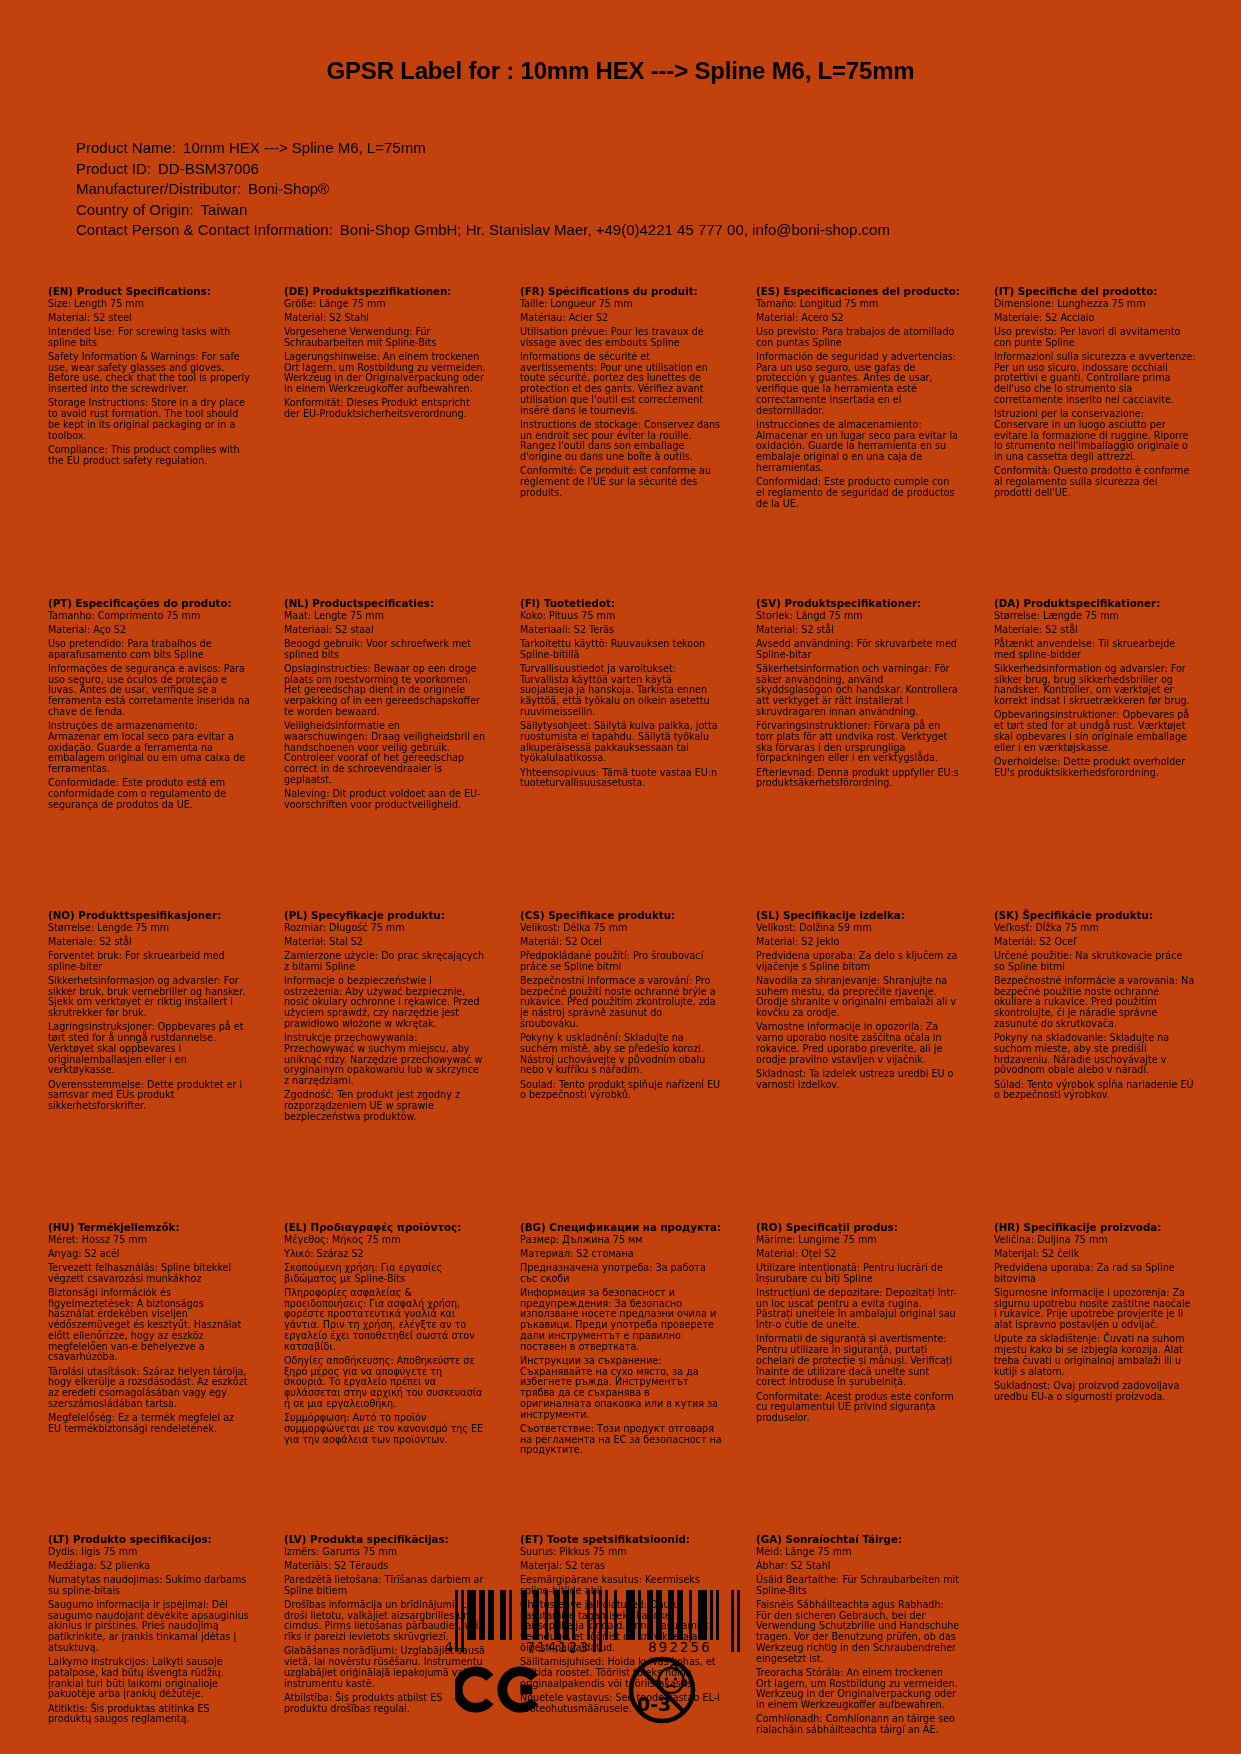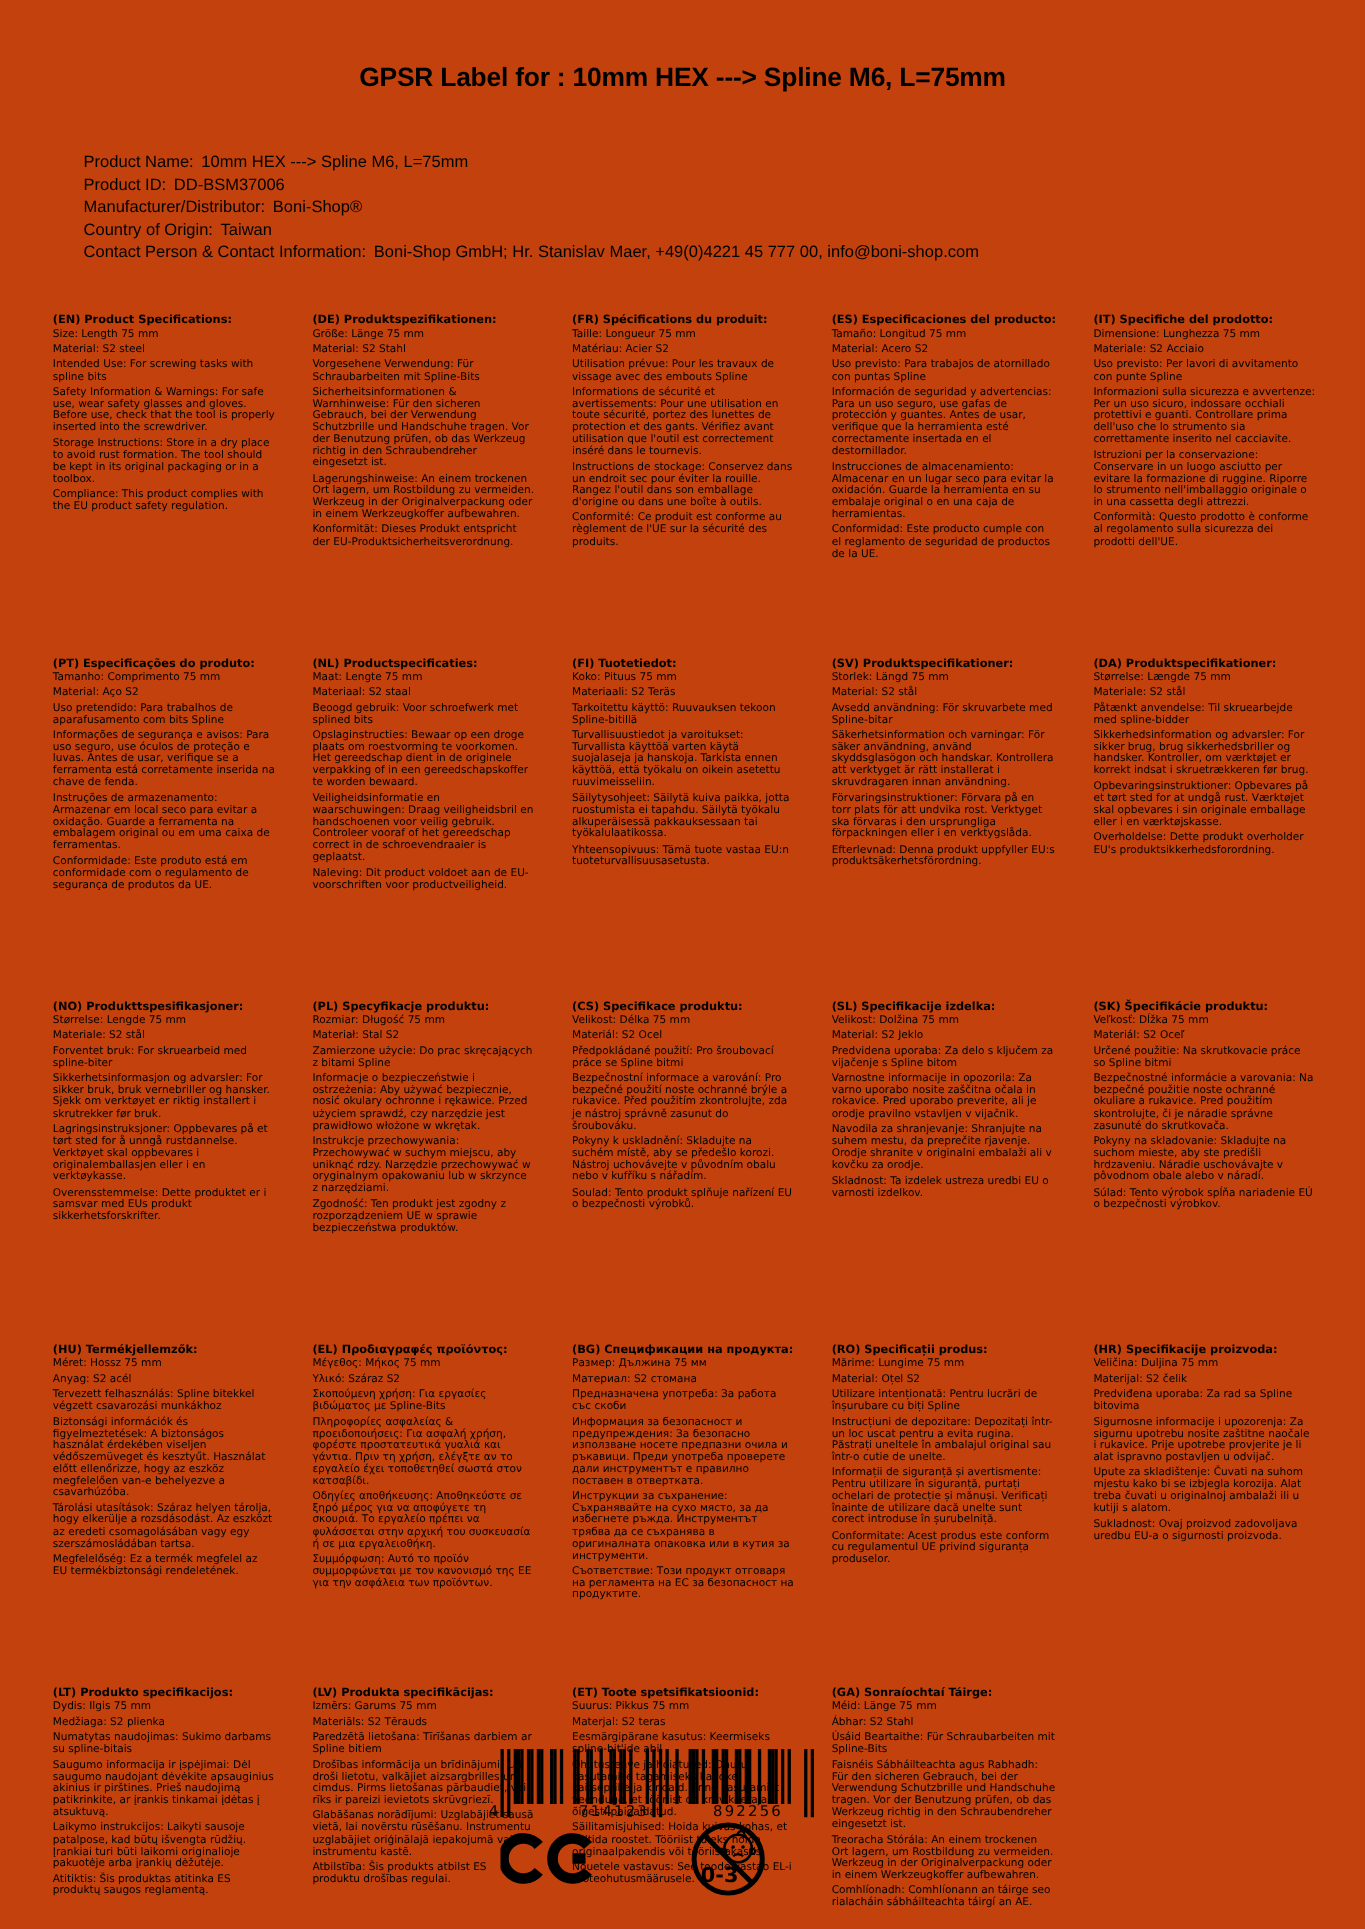--- a/index.html
+++ b/index.html
@@ -46,21 +46,20 @@
         <p class="lb-p">Intended Use: For screwing tasks with spline bits</p>
         <p class="lb-p">Safety Information &amp; Warnings: For safe use, wear safety glasses and gloves. Before use, check that the tool is properly inserted into the screwdriver.</p>
         <p class="lb-p">Storage Instructions: Store in a dry place to avoid rust formation. The tool should be kept in its original packaging or in a toolbox.</p>
         <p class="lb-p">Compliance: This product complies with the EU product safety regulation.</p>
       </div>
       <div class="lang-block">
         <div class="lb-title">(DE) Produktspezifikationen:</div>
         <p class="lb-p">Größe: Länge 75 mm</p>
         <p class="lb-p">Material: S2 Stahl</p>
         <p class="lb-p">Vorgesehene Verwendung: Für Schraubarbeiten mit Spline-Bits</p>
-        <p class="lb-p">Sicherheitsinformationen &amp; Warnhinweise: Für den sicheren Gebrauch, bei der Verwendung Schutzbrille und Handschuhe tragen. Vor der Benutzung prüfen, ob das Werkzeug richtig in den Schraubendreher eingesetzt ist.</p>
         <p class="lb-p">Lagerungshinweise: An einem trockenen Ort lagern, um Rostbildung zu vermeiden. Werkzeug in der Originalverpackung oder in einem Werkzeugkoffer aufbewahren.</p>
         <p class="lb-p">Konformität: Dieses Produkt entspricht der EU-Produktsicherheitsverordnung.</p>
       </div>
       <div class="lang-block">
         <div class="lb-title">(FR) Spécifications du produit:</div>
         <p class="lb-p">Taille: Longueur 75 mm</p>
         <p class="lb-p">Matériau: Acier S2</p>
         <p class="lb-p">Utilisation prévue: Pour les travaux de vissage avec des embouts Spline</p>
         <p class="lb-p">Informations de sécurité et avertissements: Pour une utilisation en toute sécurité, portez des lunettes de protection et des gants. Vérifiez avant utilisation que l'outil est correctement inséré dans le tournevis.</p>
         <p class="lb-p">Instructions de stockage: Conservez dans un endroit sec pour éviter la rouille. Rangez l'outil dans son emballage d'origine ou dans une boîte à outils.</p>
@@ -151,25 +150,25 @@
         <div class="lb-title">(CS) Specifikace produktu:</div>
         <p class="lb-p">Velikost: Délka 75 mm</p>
         <p class="lb-p">Materiál: S2 Ocel</p>
         <p class="lb-p">Předpokládané použití: Pro šroubovací práce se Spline bitmi</p>
         <p class="lb-p">Bezpečnostní informace a varování: Pro bezpečné použití noste ochranné brýle a rukavice. Před použitím zkontrolujte, zda je nástroj správně zasunut do šroubováku.</p>
         <p class="lb-p">Pokyny k uskladnění: Skladujte na suchém místě, aby se předešlo korozi. Nástroj uchovávejte v původním obalu nebo v kufříku s nářadím.</p>
         <p class="lb-p">Soulad: Tento produkt splňuje nařízení EU o bezpečnosti výrobků.</p>
       </div>
       <div class="lang-block">
         <div class="lb-title">(SL) Specifikacije izdelka:</div>
-        <p class="lb-p">Velikost: Dolžina 75 mm</p>
+        <p class="lb-p">Velikost: Dolžina 59 mm</p>
         <p class="lb-p">Material: S2 Jeklo</p>
         <p class="lb-p">Predvidena uporaba: Za delo s ključem za vijačenje s Spline bitom</p>
+        <p class="lb-p">Navodila za shranjevanje: Shranjujte na suhem mestu, da preprečite rjavenje. Orodje shranite v originalni embalaži ali v kovčku za orodje.</p>
         <p class="lb-p">Varnostne informacije in opozorila: Za varno uporabo nosite zaščitna očala in rokavice. Pred uporabo preverite, ali je orodje pravilno vstavljen v vijačnik.</p>
-        <p class="lb-p">Navodila za shranjevanje: Shranjujte na suhem mestu, da preprečite rjavenje. Orodje shranite v originalni embalaži ali v kovčku za orodje.</p>
         <p class="lb-p">Skladnost: Ta izdelek ustreza uredbi EU o varnosti izdelkov.</p>
       </div>
       <div class="lang-block">
         <div class="lb-title">(SK) Špecifikácie produktu:</div>
         <p class="lb-p">Veľkosť: Dĺžka 75 mm</p>
         <p class="lb-p">Materiál: S2 Oceľ</p>
         <p class="lb-p">Určené použitie: Na skrutkovacie práce so Spline bitmi</p>
         <p class="lb-p">Bezpečnostné informácie a varovania: Na bezpečné použitie noste ochranné okuliare a rukavice. Pred použitím skontrolujte, či je náradie správne zasunuté do skrutkovača.</p>
         <p class="lb-p">Pokyny na skladovanie: Skladujte na suchom mieste, aby ste predišli hrdzaveniu. Náradie uschovávajte v pôvodnom obale alebo v náradí.</p>
         <p class="lb-p">Súlad: Tento výrobok spĺňa nariadenie EÚ o bezpečnosti výrobkov.</p>

